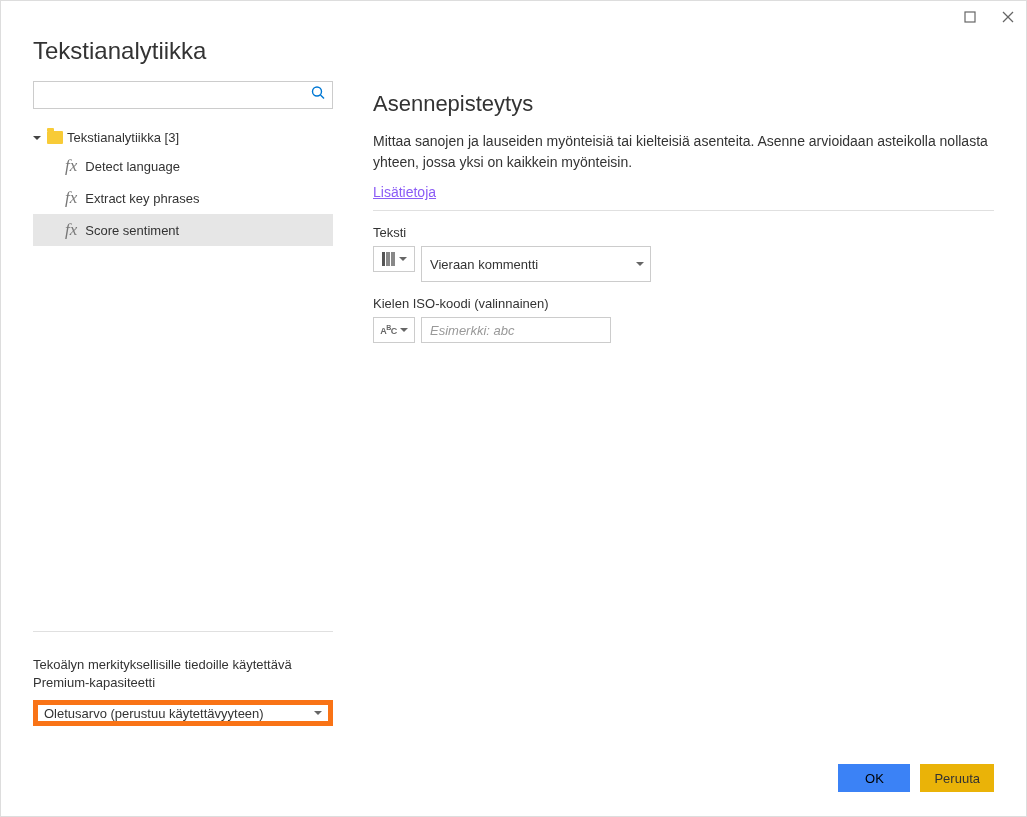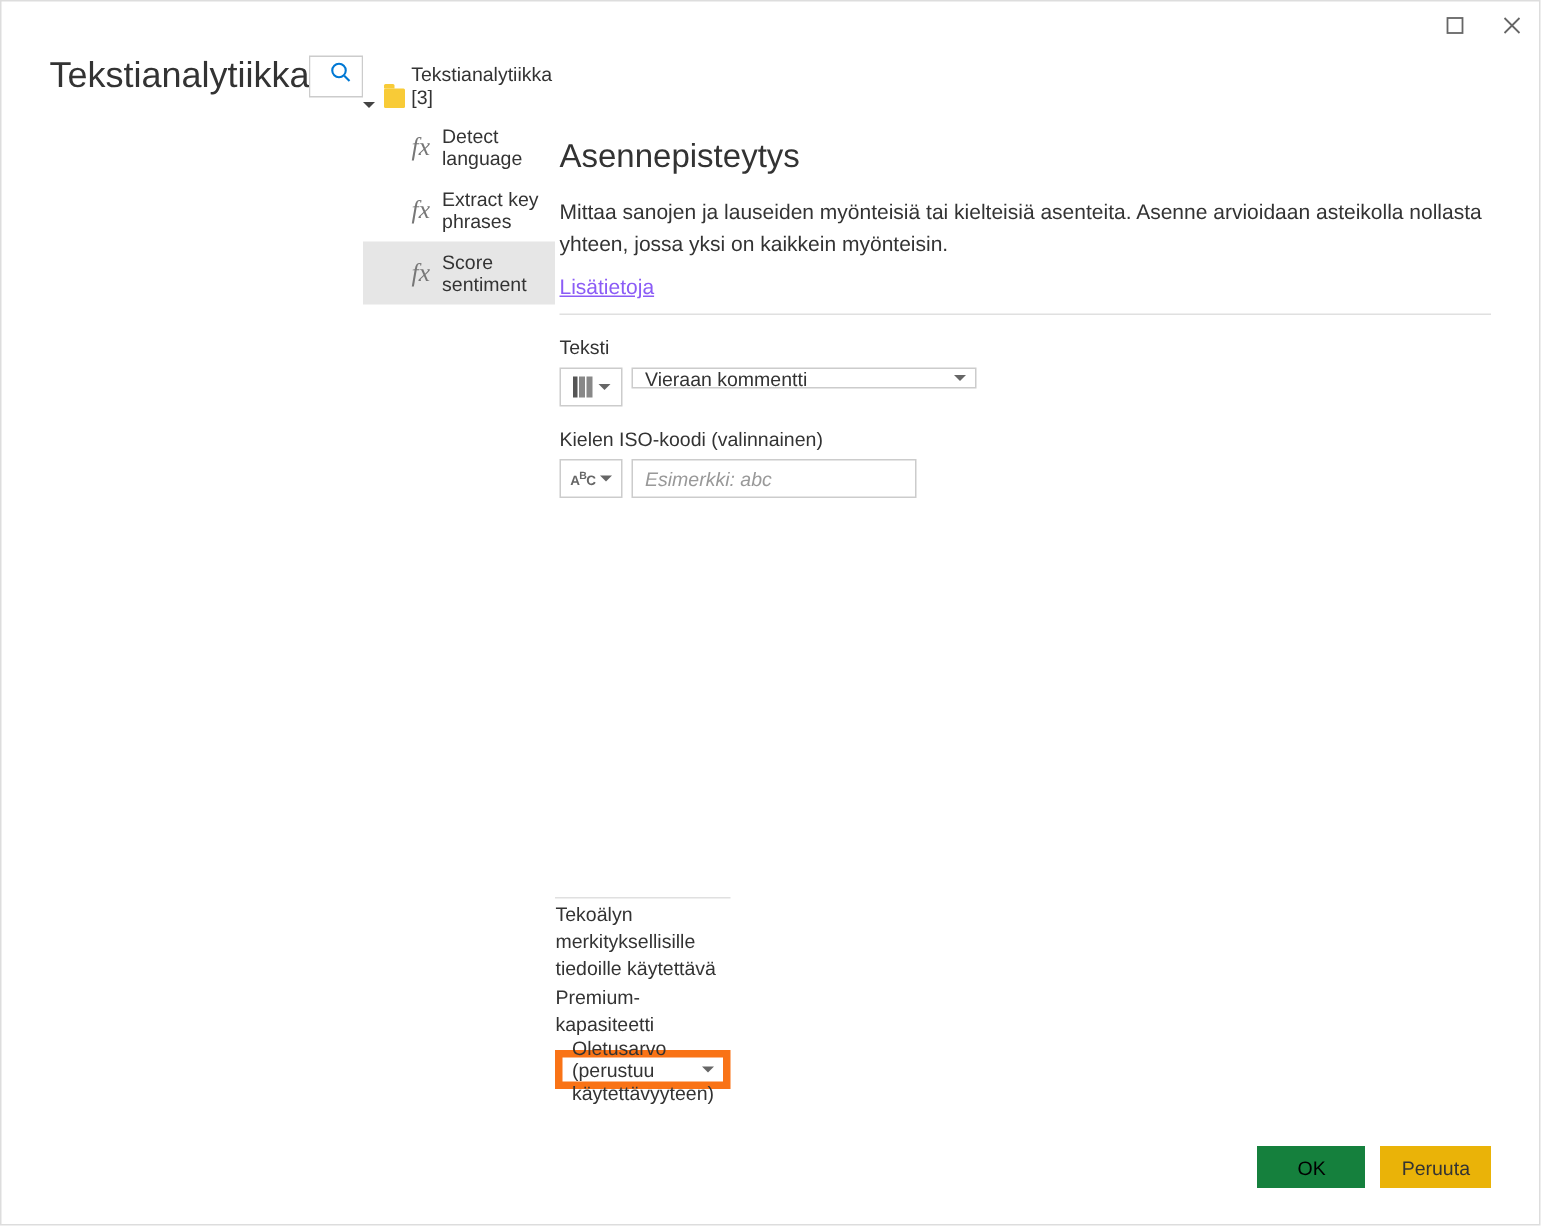--- a/index.html
+++ b/index.html
@@ -33,21 +33,21 @@
     }
     .dialog-body {
       display: flex;
       padding: 36px 32px 0 32px;
       height: calc(100% - 70px);
     }
     .sidebar {
       width: 300px;
       flex-shrink: 0;
       display: flex;
-      flex-direction: row;
+      flex-direction: column;
     }
     .dialog-title {
       font-size: 24px;
       font-weight: 400;
       color: #333;
       margin-bottom: 16px;
     }
     .search-wrap {
       position: relative;
       border: 1px solid #ccc;
@@ -69,21 +69,21 @@
       transform: translateY(-50%);
       color: #0078d4;
       pointer-events: none;
     }
     .tree {
       font-size: 13px;
       color: #333;
     }
     .tree-group-header {
       display: flex;
-      align-items: flex-end;
+      align-items: center;
       padding: 5px 0;
       gap: 4px;
     }
     .expander {
       width: 0;
       height: 0;
       border-style: solid;
       border-width: 4px 4px 0 4px;
       border-color: #444 transparent transparent transparent;
       transform: rotate(0deg);
@@ -117,21 +117,21 @@
     }
     .fx-icon {
       font-style: italic;
       font-family: Georgia, serif;
       color: #777;
       font-size: 17px;
     }
     .sidebar-footer {
       margin-top: auto;
       border-top: 1px solid #e0e0e0;
-      padding-top: 2px;
+      padding-top: 24px;
       padding-bottom: 20px;
     }
     .footer-label {
       font-size: 13px;
       color: #333;
       line-height: 1.4;
       margin-bottom: 8px;
     }
     .footer-select {
       border: 5px solid #f97316;
@@ -231,21 +231,21 @@
       color: #666;
       font-weight: bold;
       letter-spacing: -0.5px;
     }
     .abc-icon sup {
       font-size: 7px;
     }
     .value-select {
       border: 1px solid #ccc;
       width: 230px;
-      height: 14px;
+      height: 36px;
       display: flex;
       align-items: center;
       padding: 0 8px;
       font-size: 13px;
       color: #333;
       position: relative;
       cursor: pointer;
     }
     .value-select .caret {
       position: absolute;
@@ -281,21 +281,21 @@
     }
     .btn {
       min-width: 72px;
       height: 28px;
       border: none;
       font-size: 13px;
       cursor: pointer;
       padding: 0 14px;
     }
     .btn-primary {
-      background: #15803d;
+      background: #3b82f6;
       color: #000;
     }
     .btn-secondary {
       background: #eab308;
       color: #333;
     }
   </style>
 </head>
 <body>
 

